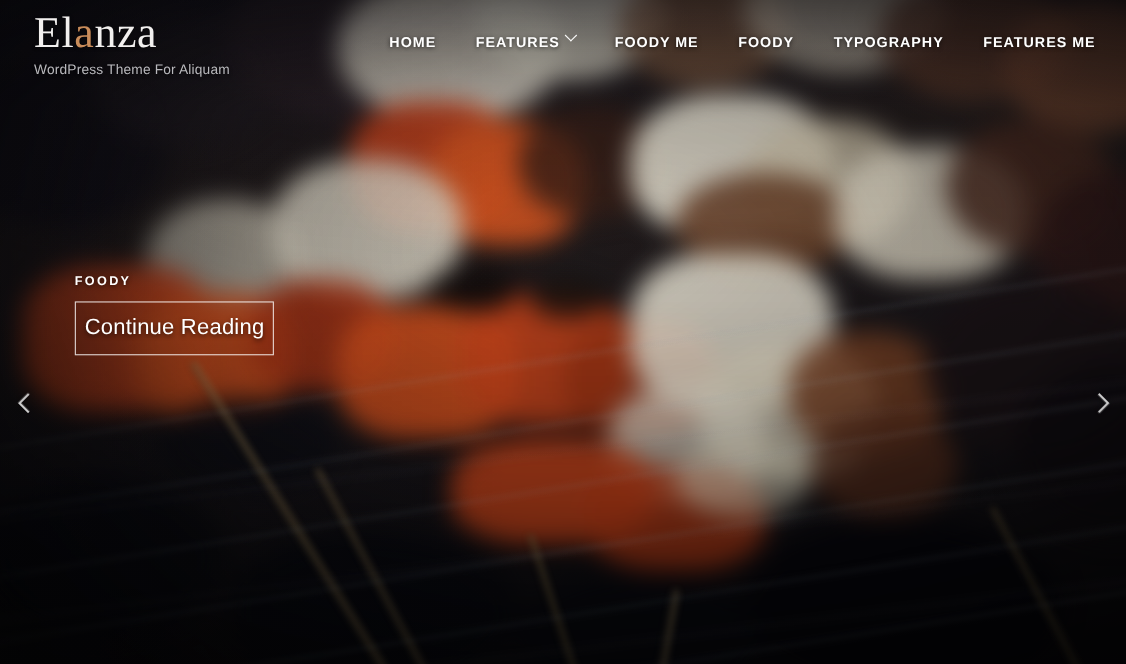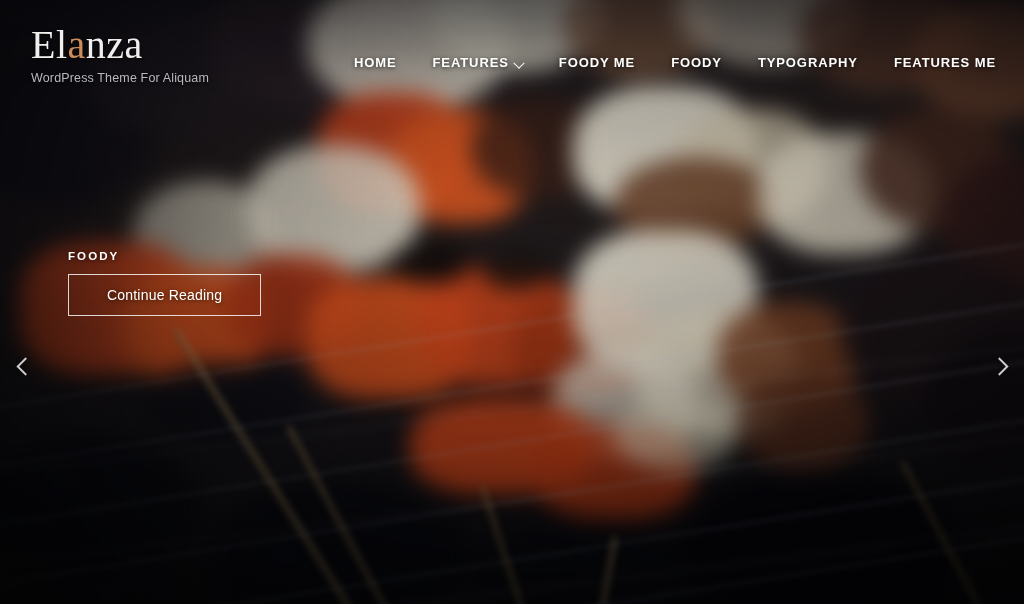--- a/index.html
+++ b/index.html
@@ -68,21 +68,21 @@
   .leftfade {
     position:absolute; inset:0;
     background:linear-gradient(to right, rgba(8,8,14,0.55) 0%, rgba(8,8,14,0.10) 22%, rgba(0,0,0,0) 45%);
   }
 
   
   .header {
     position:absolute; left:0; top:0; width:100%; height:84px;
     display:flex; align-items:flex-start; z-index:20;
   }
-  .brand { position:absolute; left:31px; top:25px; }
+  .brand { position:absolute; left:31px; top:10px; }
   .logo {
     font-family:"Liberation Serif", serif;
     font-size:40px; line-height:1;
     color:#f1efee; letter-spacing:0.5px;
     text-shadow:0 1px 3px rgba(0,0,0,0.55);
   }
   .logo .accent { color:#c98c5a; }
   .tagline {
     margin-top:6px;
     font-size:12.5px; color:#b9b9bd; letter-spacing:0.15px;
@@ -93,24 +93,23 @@
     position:absolute; right:28px; top:31px;
     display:flex; align-items:center; gap:0;
   }
   .nav-item {
     color:#ffffff;
     font-size:13px; font-weight:bold;
     letter-spacing:0.9px;
     padding:0 18px;
     text-decoration:none;
     white-space:nowrap;
-    display:flex; align-items:flex-end; gap:6px;
+    display:flex; align-items:flex-start; gap:6px;
     text-shadow:0 1px 4px rgba(0,0,0,0.7);
     cursor:pointer;
-    margin-top:24px;
   }
   .nav-item:last-child { padding-right:0; }
   .caret {
     display:inline-block;
     width:8px; height:8px;
     border-right:1.6px solid #ffffff;
     border-bottom:1.6px solid #ffffff;
     transform:rotate(45deg) translate(-2px,-2px);
     opacity:0.95;
   }
@@ -138,22 +137,22 @@
     font-size:14.3px; font-weight:bold; line-height:1.62;
     text-shadow:0 1px 5px rgba(0,0,0,0.65);
     width:625px;
     margin-bottom:26px;
   }
   .btn {
     display:inline-block;
     border:1px solid rgba(255,255,255,0.82);
     background:transparent;
     color:#ffffff;
-    font-size:14px; font-weight:400;
-    padding:12px 38px;
+    font-size:20px; font-weight:400;
+    padding:12px 8px;
     letter-spacing:0.2px;
     text-shadow:0 1px 4px rgba(0,0,0,0.6);
     cursor:pointer;
     font-family:"Liberation Sans", sans-serif;
   }
 
   
   .arrow {
     position:absolute; top:349px;
     width:34px; height:34px; z-index:25;

